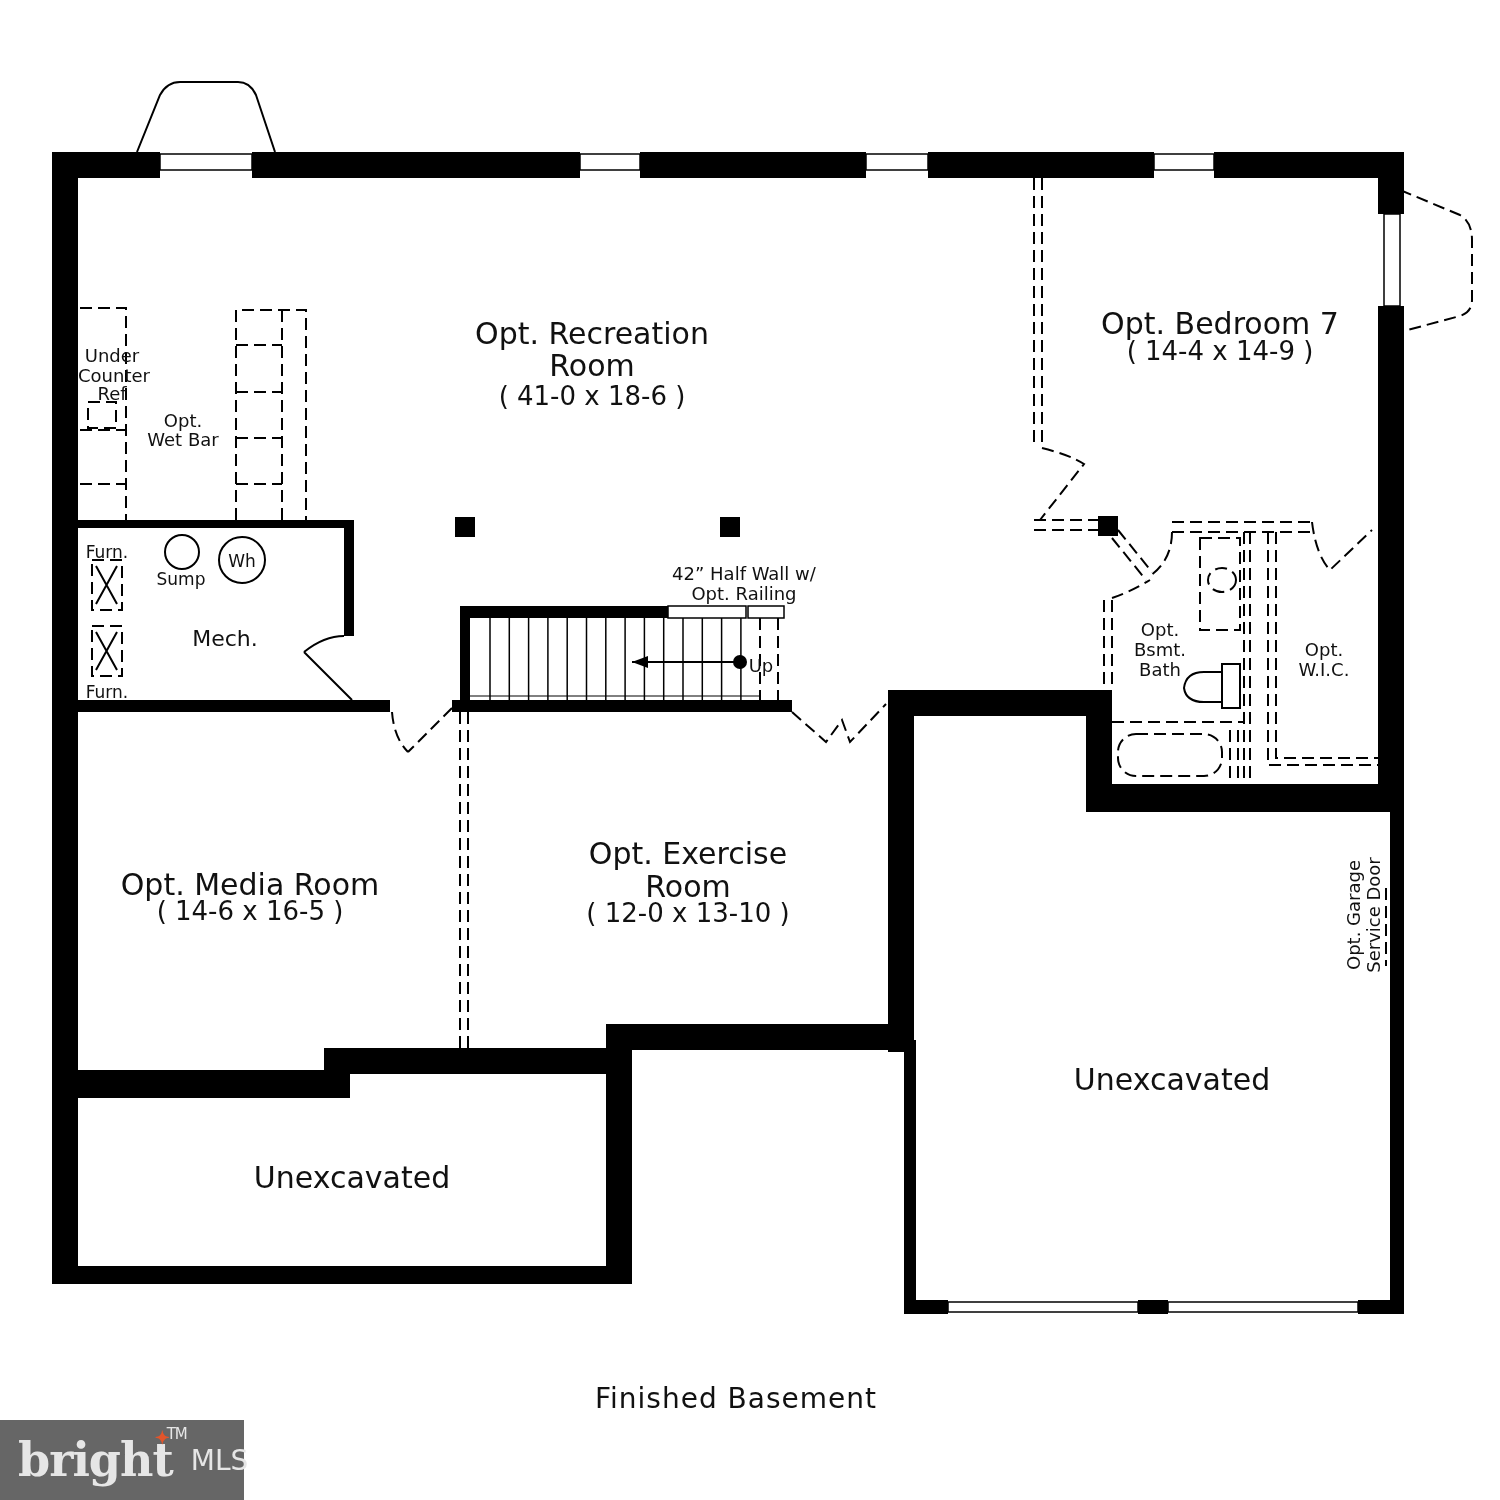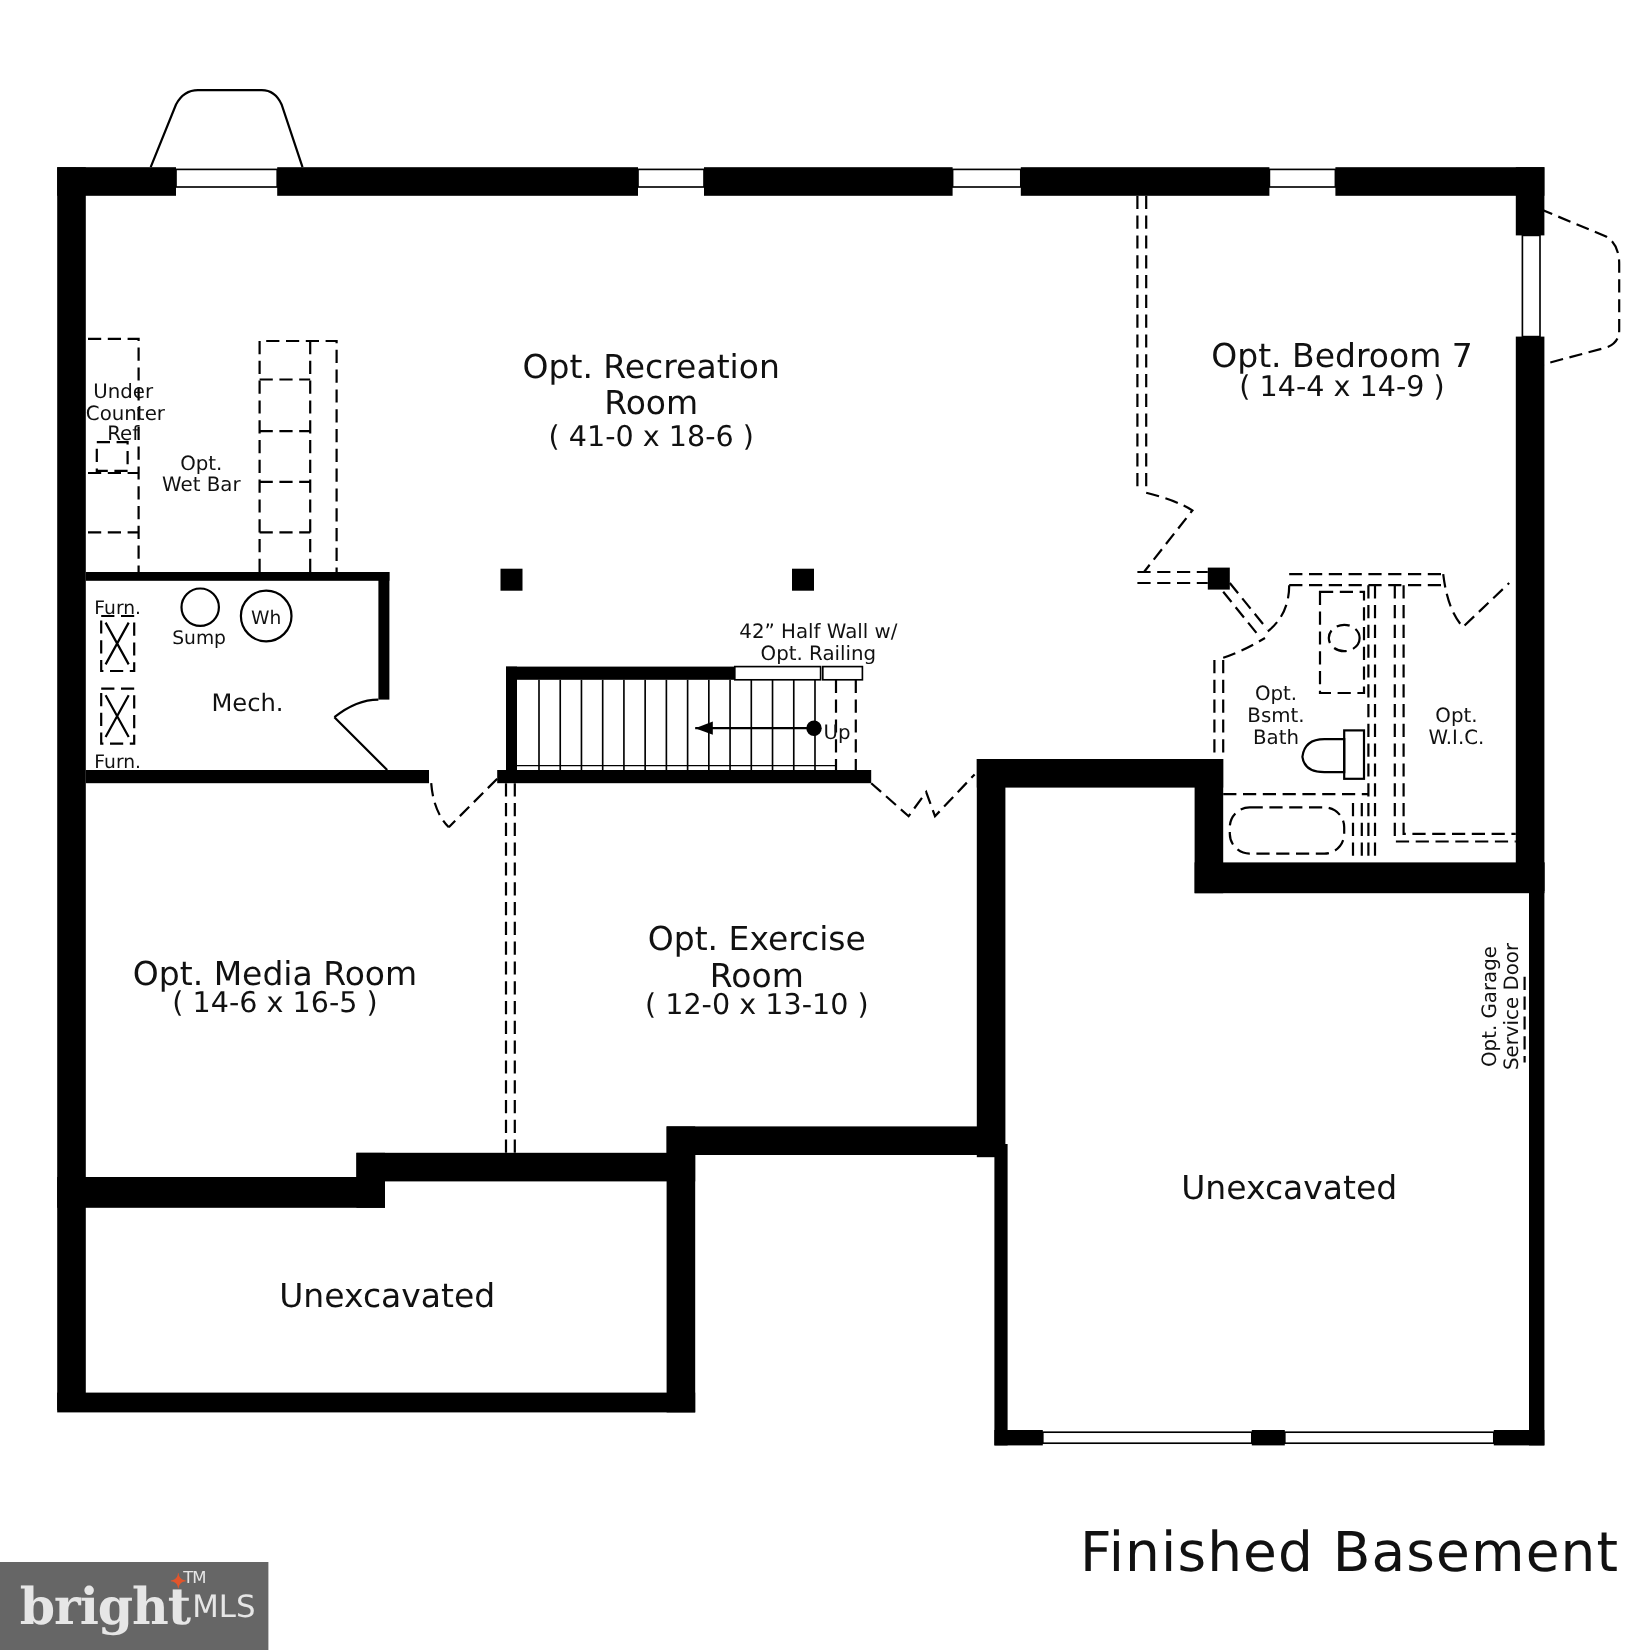--- a/index.html
+++ b/index.html
@@ -7,26 +7,26 @@
   #plan { position: absolute; left: 0; top: 0; width: 1500px; height: 1500px; }
   .wall { fill: #000000; }
   .dash { fill: none; stroke: #000; stroke-width: 2; stroke-dasharray: 12 6; }
   .thin { fill: none; stroke: #000; stroke-width: 2; }
   .win { fill: #ffffff; stroke: #000; stroke-width: 1.5; }
   .lbl { font-family: "DejaVu Sans", sans-serif; fill: #111; }
   .room-lg { font-size: 30px; }
   .room-md { font-size: 26px; }
   .room-sm { font-size: 18px; }
   .room-xs { font-size: 17px; }
-  .title { position: absolute; left: 0; width: 1472px; top: 1382px; text-align: right; font-size: 50px; color: #111; font-family: "DejaVu Sans", sans-serif; letter-spacing: 1px; }
+  .title { position: absolute; left: 0; width: 1472px; top: 1382px; text-align: center; font-size: 28px; color: #111; font-family: "DejaVu Sans", sans-serif; letter-spacing: 1px; }
   .logo { position: absolute; left: 0; top: 1420px; width: 244px; height: 80px; background: #666666; display: flex; align-items: center; padding-left: 18px; box-sizing: border-box; }
   .logo .brand { font-family: "DejaVu Serif", serif; font-size: 46px; color: #e6e6e6; font-weight: bold; letter-spacing: -1px; position: relative; }
   .logo .spark { position: absolute; color: #e2552b; font-size: 18px; top: -6px; right: 4px; }
   .logo .tm { position: absolute; color: #e6e6e6; font-size: 15px; top: -8px; right: -14px; font-family: "DejaVu Sans", sans-serif; font-weight: normal; }
-  .logo .mls { font-family: "DejaVu Sans", sans-serif; font-size: 28px; color: #e6e6e6; margin-left: 2px; }
+  .logo .mls { font-family: "DejaVu Sans", sans-serif; font-size: 28px; color: #e6e6e6; margin-left: 18px; }
 </style>
 </head>
 <body>
 
 <svg id="plan" viewBox="0 0 1500 1500" xmlns="http://www.w3.org/2000/svg">
 
   <path class="thin" d="M137 152 L160 95 Q167 82 180 82 L238 82 Q250 82 256 95 L275 152"></path>
 
   <path class="dash" d="M1400 190 L1460 215 Q1472 222 1472 240 L1472 300 Q1472 312 1460 316 L1400 332"></path>
 

